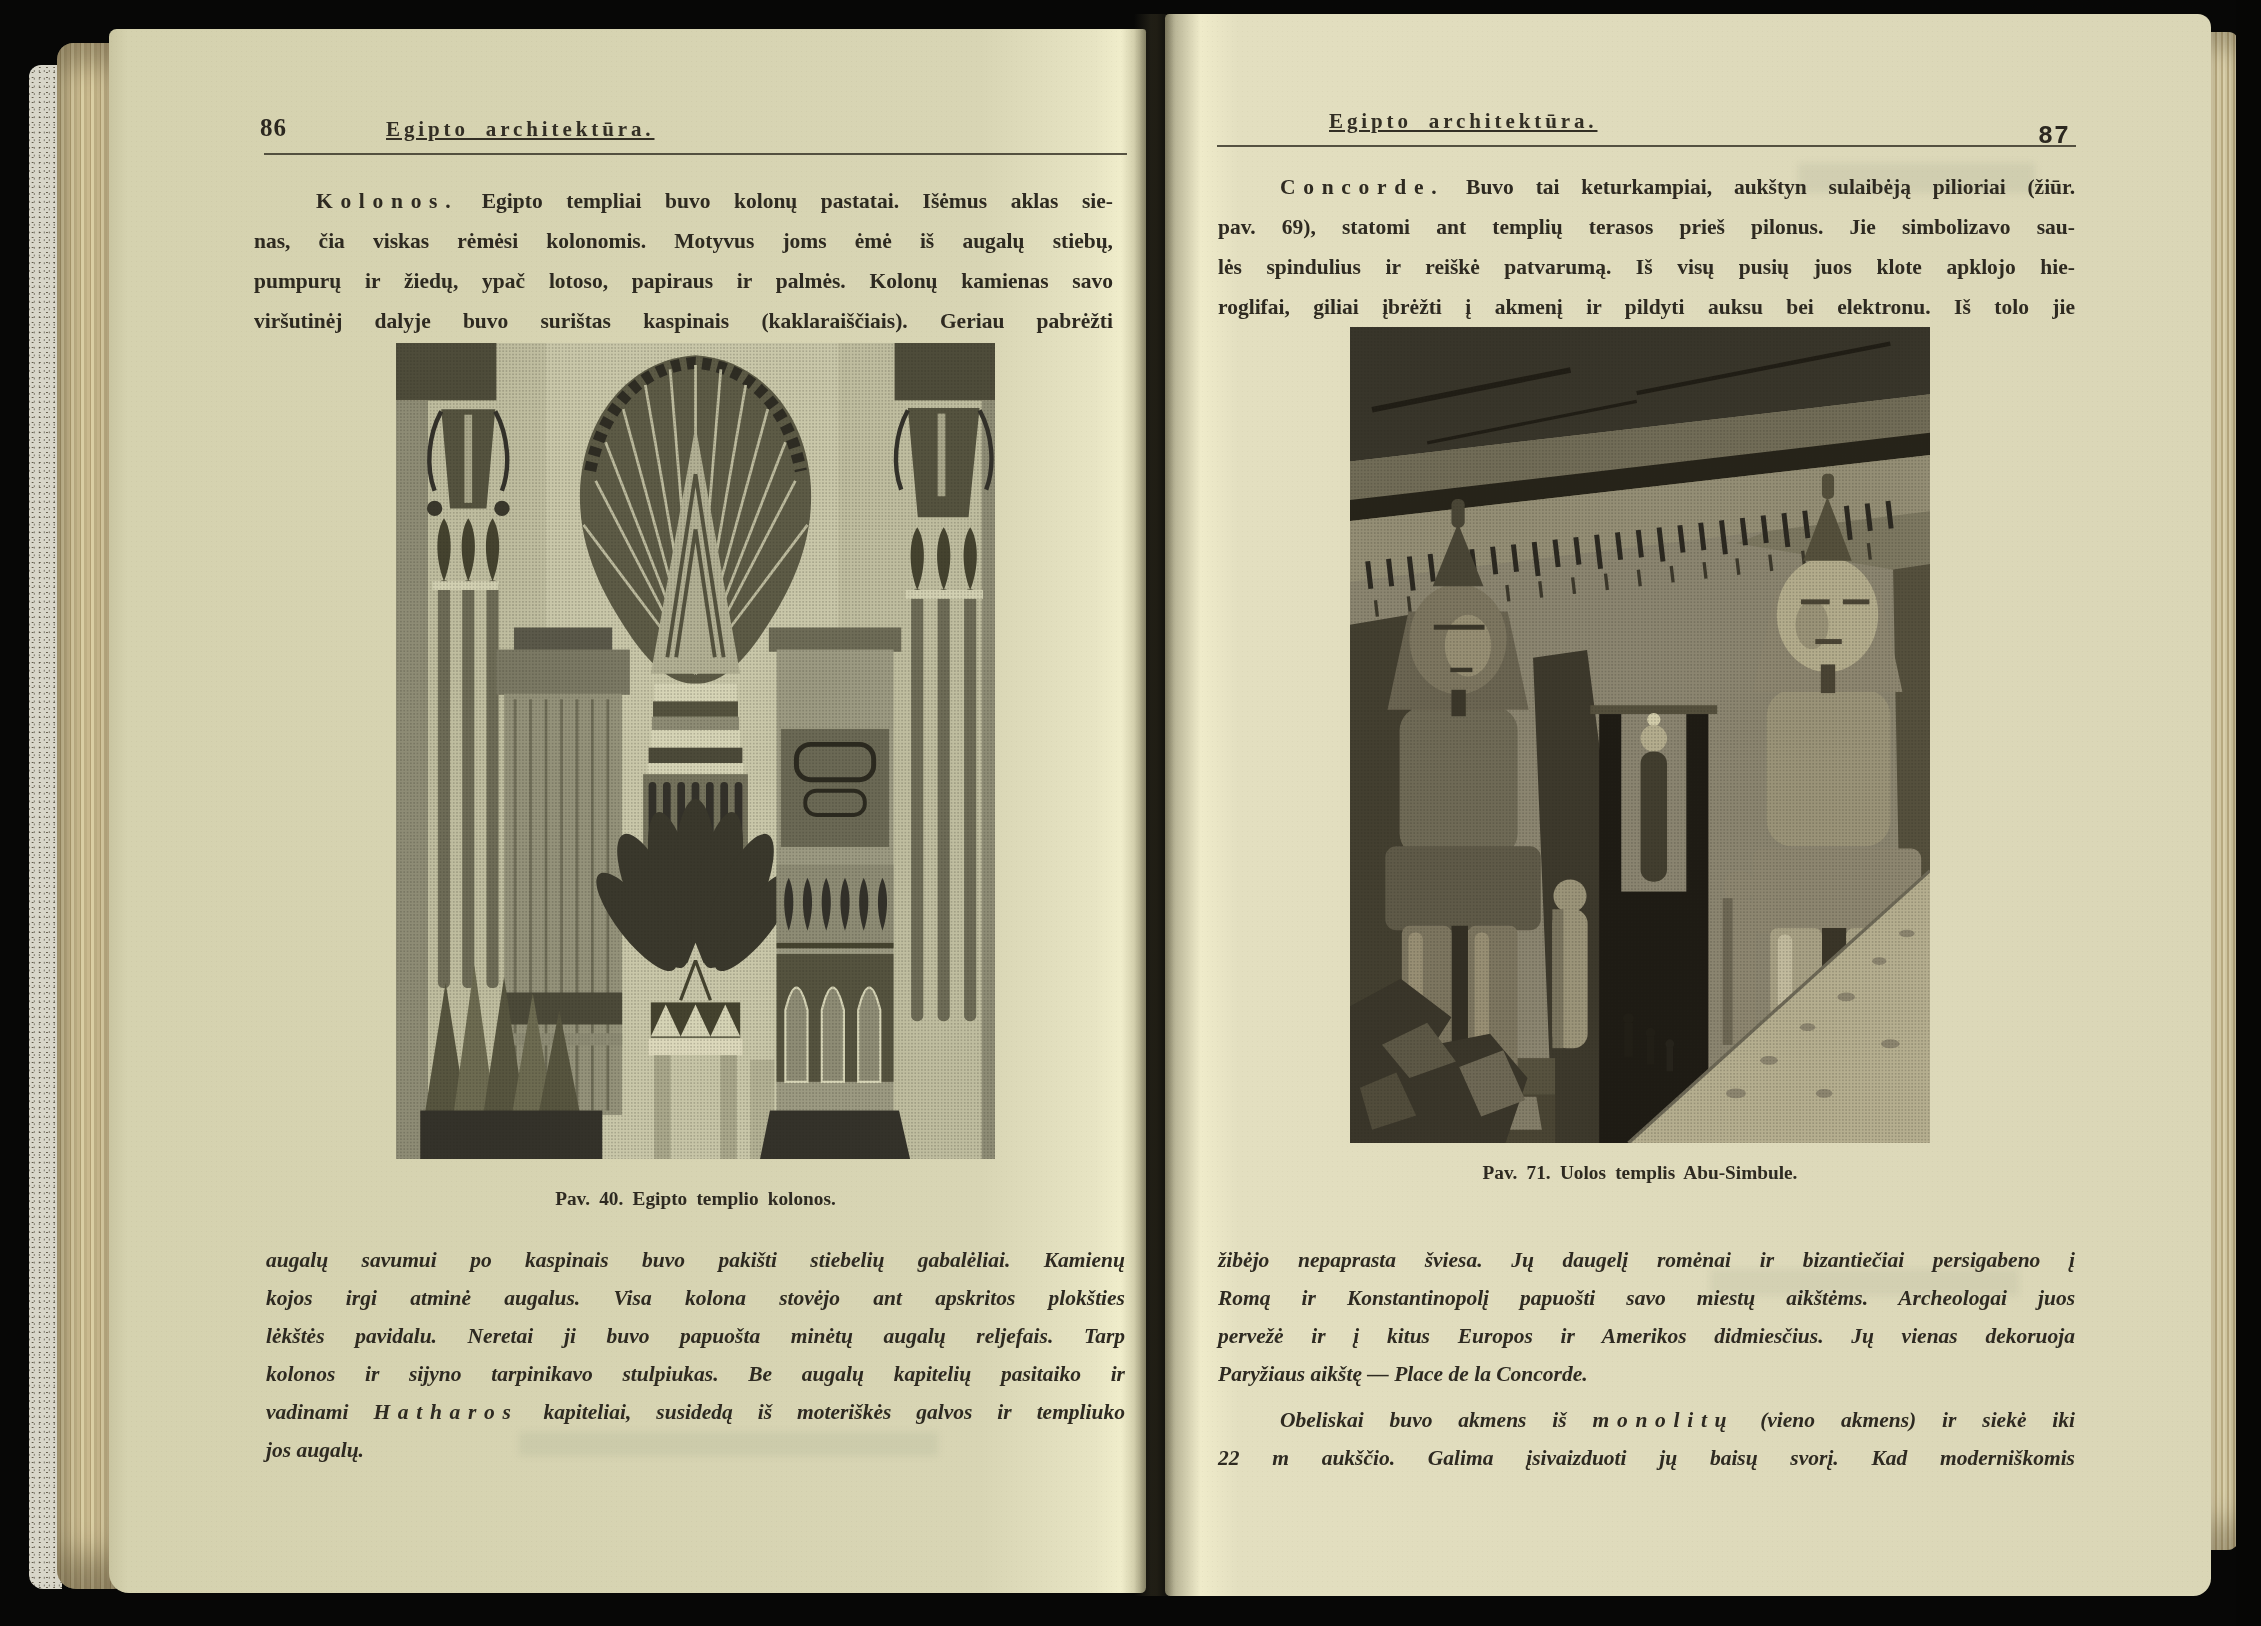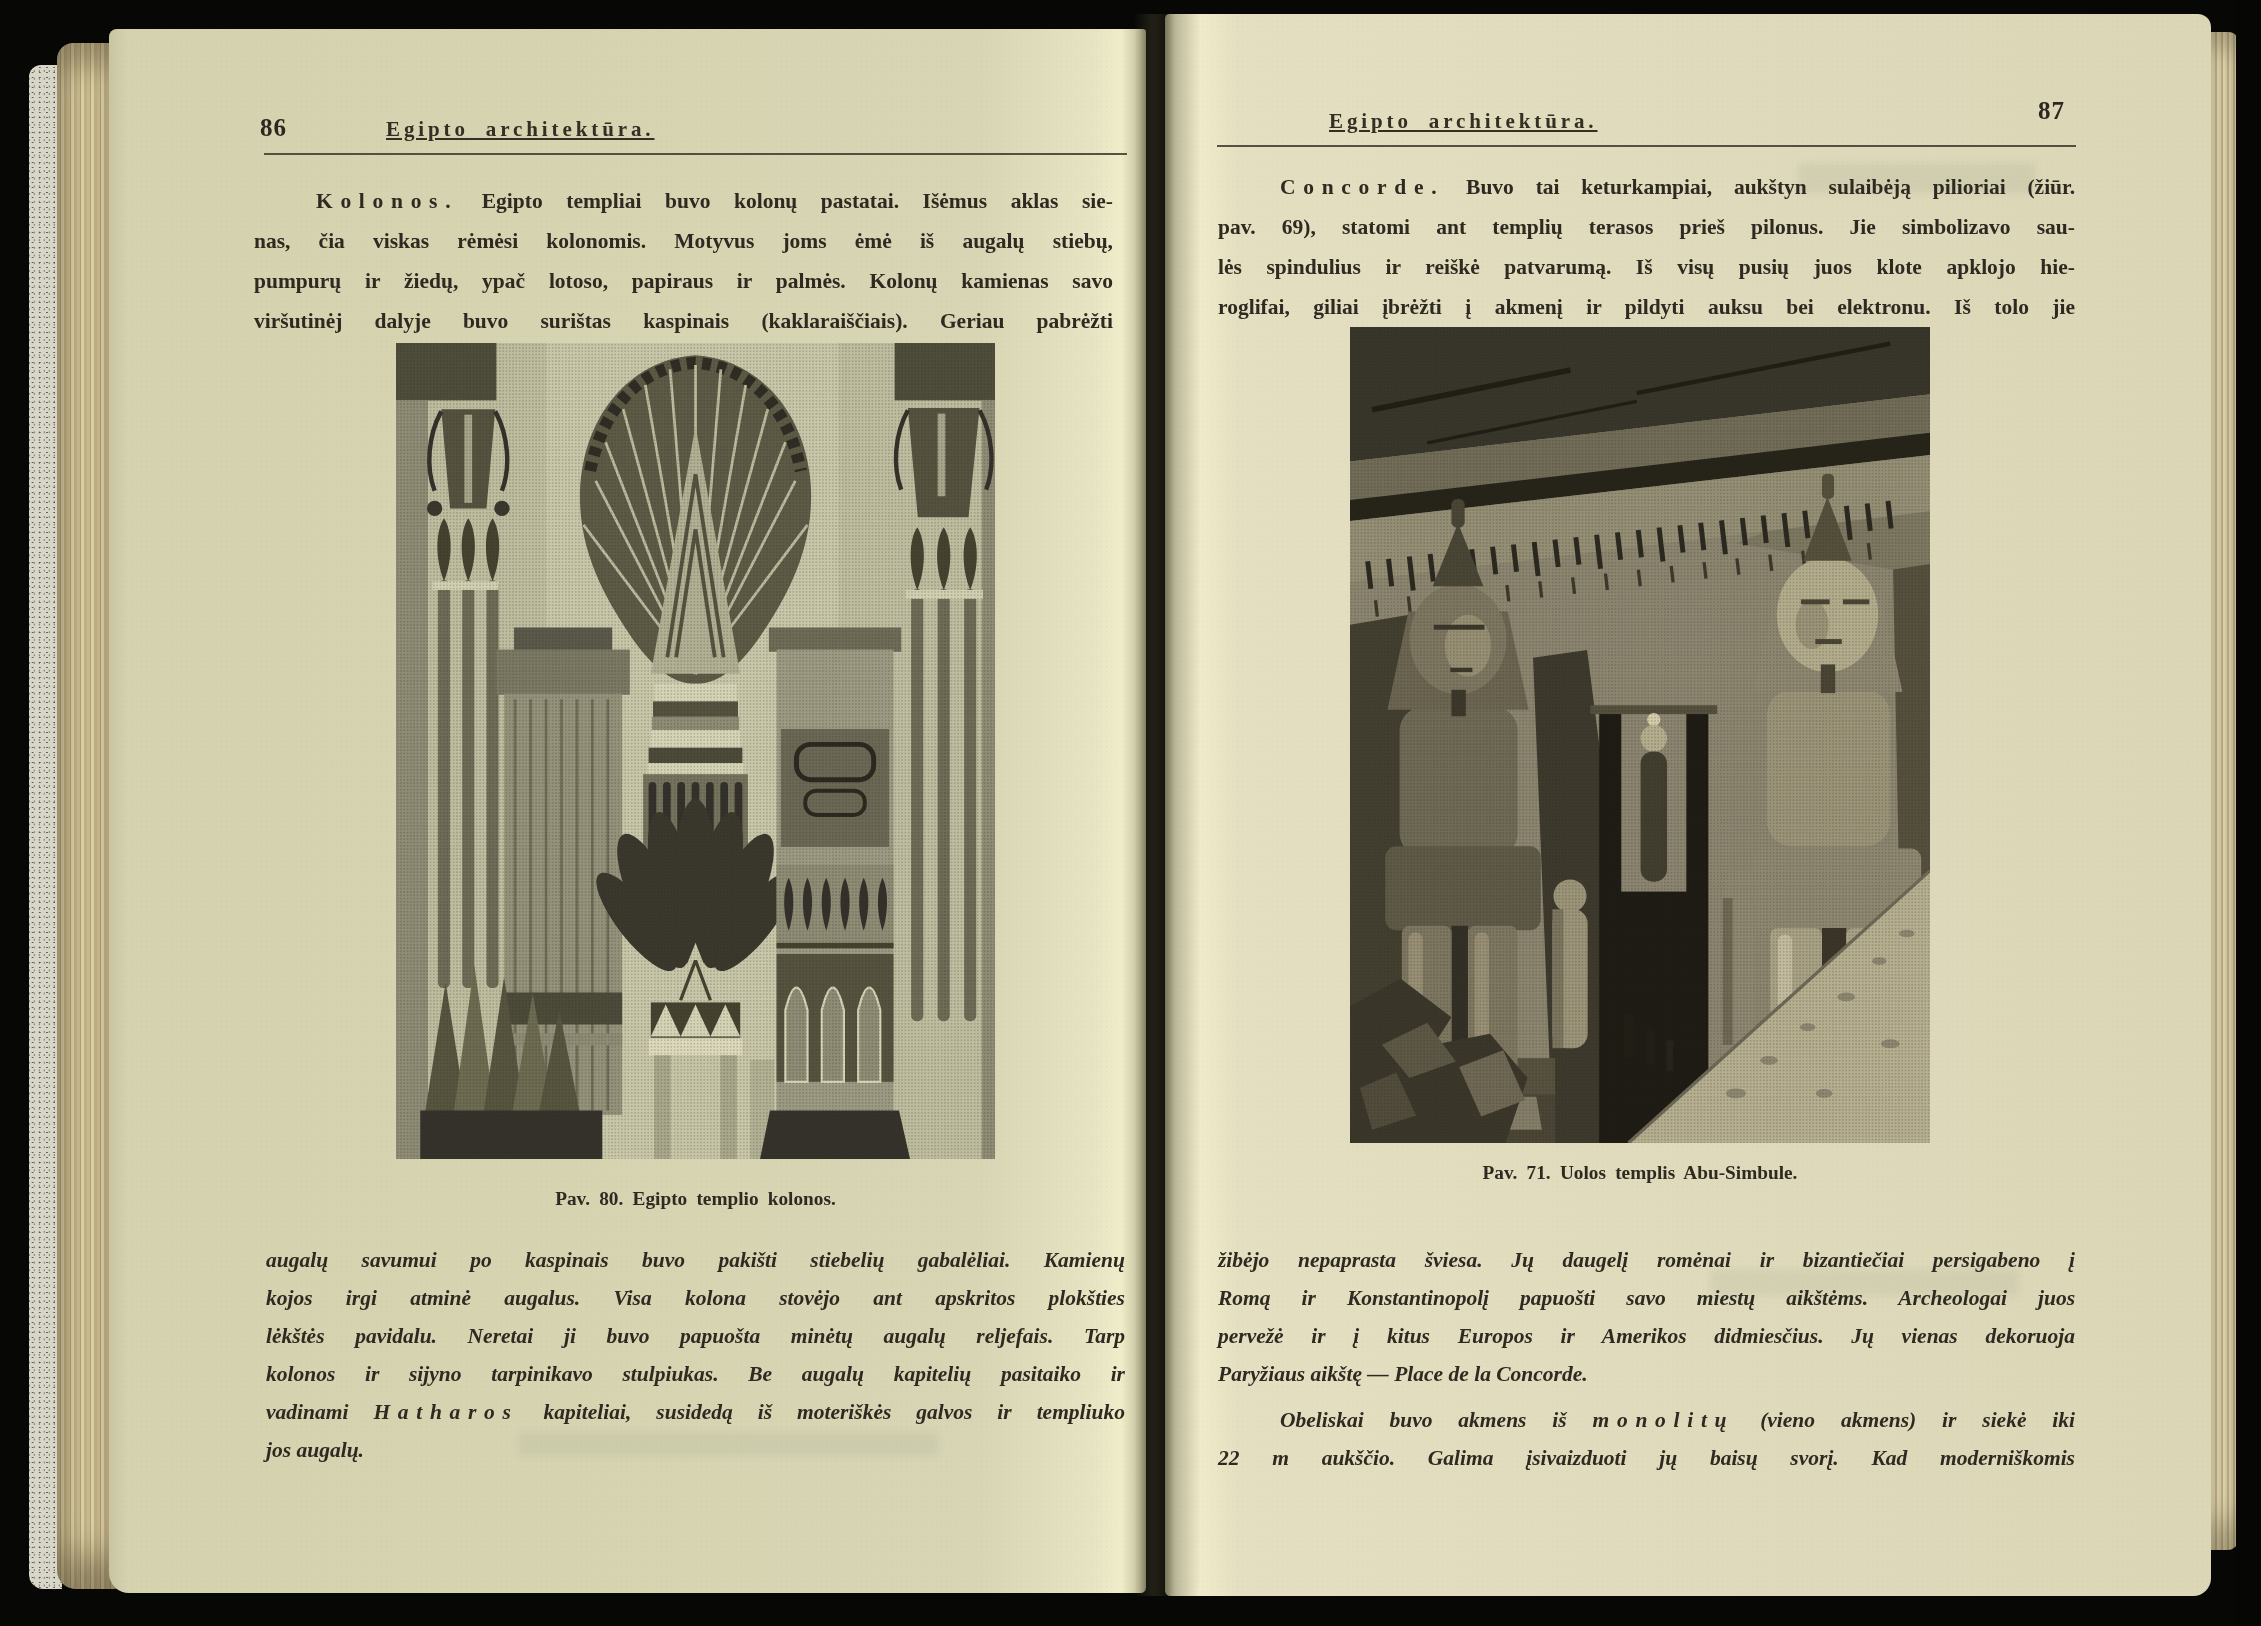--- a/index.html
+++ b/index.html
@@ -220,35 +220,35 @@
       <rect x="934" y="446" width="22" height="784" rx="10" fill="#6e6c57"></rect>
       <rect x="982" y="446" width="22" height="784" rx="10" fill="#6e6c57"></rect>
       <rect x="1030" y="446" width="22" height="784" rx="10" fill="#6e6c57"></rect>
       <path d="M945,448 C928,406 930,356 945,334 C960,356 962,406 945,448 Z" fill="#45432f"></path>
       <path d="M993,448 C976,406 978,356 993,334 C1008,356 1010,406 993,448 Z" fill="#45432f"></path>
       <path d="M1041,448 C1024,406 1026,356 1041,334 C1056,356 1058,406 1041,448 Z" fill="#45432f"></path>
       <rect x="924" y="448" width="140" height="16" fill="#d2d0b2"></rect>
     </svg>
     <div class="halftone"></div>
   </div>
-  <div class="caption" style="left:396px;top:1188px;width:599px;">Pav. 80. Egipto templio kolonos.</div>
+  <div class="caption" style="left:396px;top:1188px;width:599px;">Pav. 40. Egipto templio kolonos.</div>
 
   <div class="para" style="left:266px;top:1241px;width:859px;">
     <div class="bline jline lh-bot">augalų savumui po kaspinais buvo pakišti stiebelių gabalėliai. Kamienų</div>
     <div class="bline jline lh-bot">kojos irgi atminė augalus. Visa kolona stovėjo ant apskritos plokšties</div>
     <div class="bline jline lh-bot">lėkštės pavidalu. Neretai ji buvo papuošta minėtų augalų reljefais. Tarp</div>
     <div class="bline jline lh-bot">kolonos ir sijyno tarpinikavo stulpiukas. Be augalų kapitelių pasitaiko ir</div>
     <div class="bline jline lh-bot"><span>vadinami</span>
       <span class="spread">Hatharos</span>
       <span>kapiteliai, susidedą iš moteriškės galvos ir templiuko</span></div>
     <div class="bline lline lh-bot">jos augalų.</div>
   </div>
 
   <div class="runhead" style="left:1329px;top:109px;width:629px;">Egipto architektūra.</div>
-  <div class="pgnum" style="left:2038px;top:97px;">87</div>
+  <div class="pgnum" style="left:2038px;top:122px;font-family:Liberation Mono, monospace;">87</div>
   <div class="rule" style="left:1217px;top:145px;width:859px;"></div>
 
   <div class="para" style="left:1218px;top:167px;width:857px;">
     <div class="bline jline lh-top indent"><span class="spread">Concorde.</span>
       <span>Buvo tai keturkampiai, aukštyn sulaibėją pilioriai (žiūr.</span></div>
     <div class="bline jline lh-top">pav. 69), statomi ant templių terasos prieš pilonus. Jie simbolizavo sau-</div>
     <div class="bline jline lh-top">lės spindulius ir reiškė patvarumą. Iš visų pusių juos klote apklojo hie-</div>
     <div class="bline jline lh-top">roglifai, giliai įbrėžti į akmenį ir pildyti auksu bei elektronu. Iš tolo jie</div>
   </div>
 

